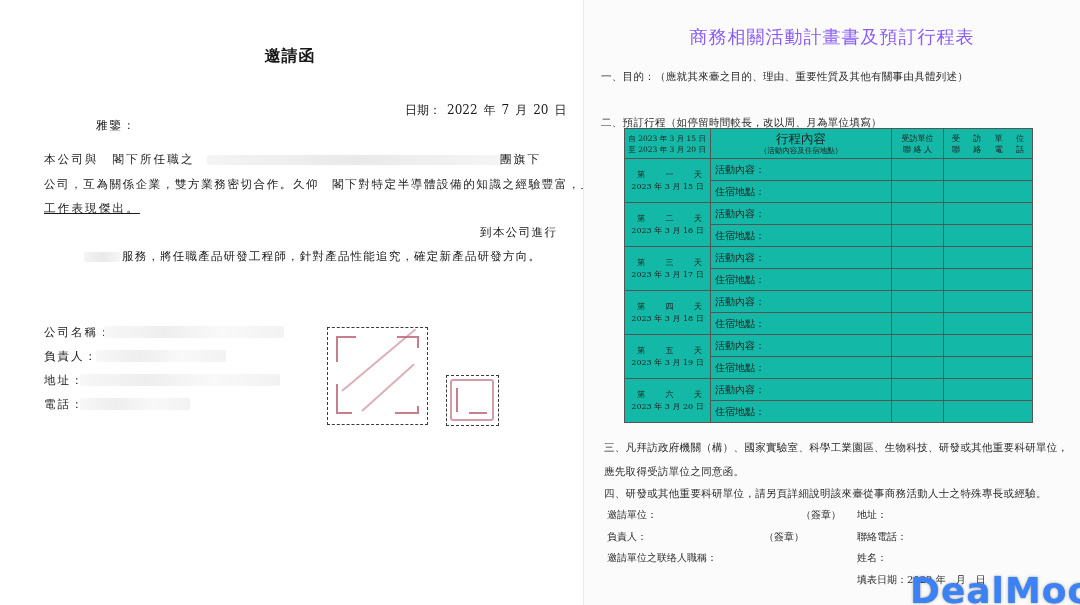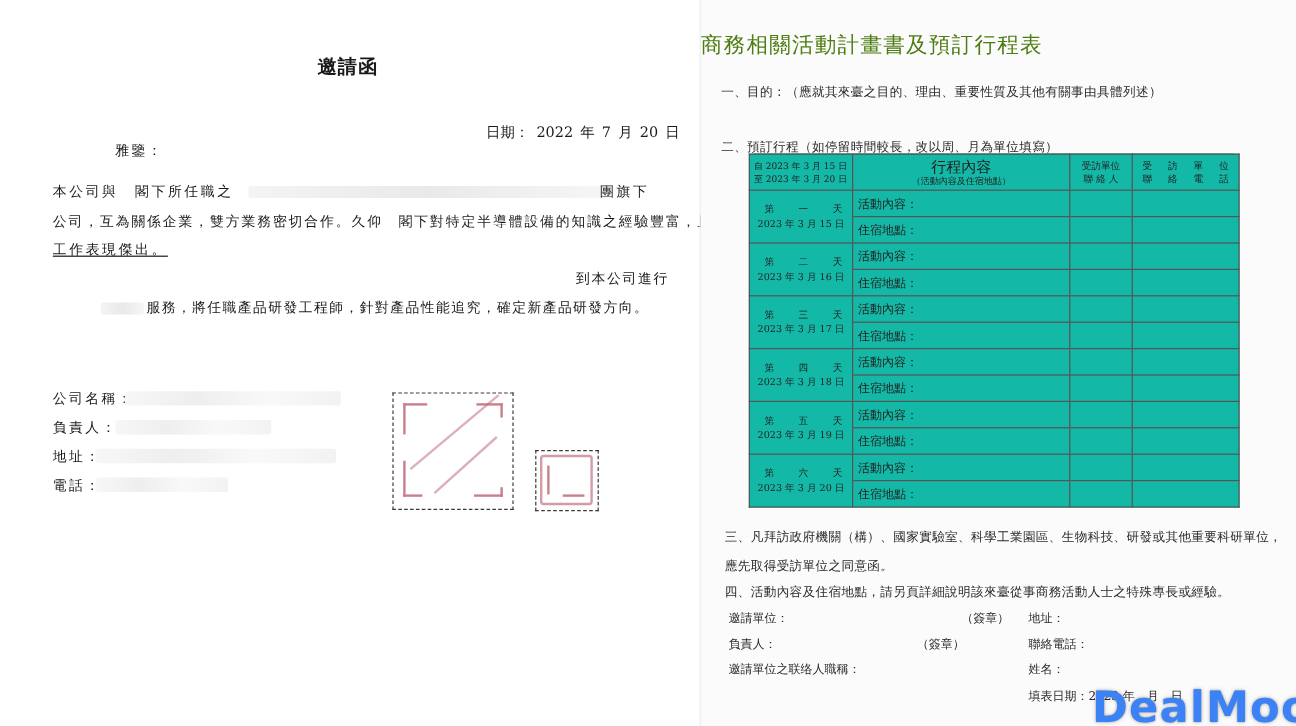--- a/index.html
+++ b/index.html
@@ -22,21 +22,21 @@
   .stamp-big { left: 327px; top: 327px; width: 101px; height: 98px; }
   .stamp-small { left: 446px; top: 375px; width: 53px; height: 51px; }
   .seal-corner { position: absolute; border-color: #b04a5c; border-style: solid; opacity: .7; }
   .diag { position: absolute; height: 2px; background: #c0707e; opacity: .55; transform-origin: left center; }
 
   
   #divider { position: absolute; left: 583px; top: 0; width: 1px; height: 605px; background: #e8eaee; }
 
   
   #right-page { position: absolute; left: 584px; top: 0; width: 496px; height: 605px; background: #fbfbfc; font-family: "DejaVu Sans", "Liberation Sans", sans-serif; }
-  .r-title { left: 0; width: 496px; top: 25px; text-align: left; font-size: 18px; letter-spacing: 1px; color: #4d7c0f; }
+  .r-title { left: 0; width: 496px; top: 25px; text-align: center; font-size: 18px; letter-spacing: 1px; color: #8b5cf6; }
   .r-text { font-size: 10.5px; color: #2a2a2a; letter-spacing: .3px; }
   .r-section2-underline { position: absolute; left: 44px; top: 128px; width: 400px; height: 1px; background: #444; }
 
   #schedule-table { position: absolute; left: 624px; top: 128px; border-collapse: collapse; font-size: 10px; color: #222; background: #14b8a6; }
   #schedule-table td, #schedule-table th { border: 1px solid #555; font-weight: normal; }
   #schedule-table th { height: 30px; vertical-align: middle; }
   .th-range { width: 86px; font-size: 7.5px; line-height: 11px; text-align: right; padding-right: 4px; font-family: "DejaVu Serif", serif; }
   .th-content { width: 181px; text-align: center; }
   .th-content .big { font-size: 12.5px; display: block; line-height: 14px; }
   .th-content .small { font-size: 7.5px; display: block; line-height: 10px; }
@@ -246,21 +246,21 @@
       <tr>
         <td class="sub-cell">住宿地點：</td>
         <td class="sub-cell"></td>
         <td class="sub-cell"></td>
       </tr>
     </tbody>
 </table>
 
 <div class="abs r-text" style="left:604px;top:441px;">三、凡拜訪政府機關（構）、國家實驗室、科學工業園區、生物科技、研發或其他重要科研單位，</div>
 <div class="abs r-text" style="left:604px;top:465px;">應先取得受訪單位之同意函。</div>
-<div class="abs r-text" style="left:604px;top:487px;">四、活動內容及住宿地點，請另頁詳細說明該來臺從事商務活動人士之特殊專長或經驗。</div>
+<div class="abs r-text" style="left:604px;top:487px;">四、研發或其他重要科研單位，請另頁詳細說明該來臺從事商務活動人士之特殊專長或經驗。</div>
 
 <div class="abs sig-row" style="left:607px;top:508px;">邀請單位：</div>
 <div class="abs sig-row" style="left:801px;top:508px;">（簽章）</div>
 <div class="abs sig-row" style="left:857px;top:508px;">地址：</div>
 <div class="abs sig-row" style="left:607px;top:530px;">負責人：</div>
 <div class="abs sig-row" style="left:764px;top:530px;">（簽章）</div>
 <div class="abs sig-row" style="left:857px;top:530px;">聯絡電話：</div>
 <div class="abs sig-row" style="left:607px;top:551px;">邀請單位之联络人職稱：</div>
 <div class="abs sig-row" style="left:857px;top:551px;">姓名：</div>
 <div class="abs sig-row" style="left:857px;top:573px;">填表日期：2023 年　月　日</div>

